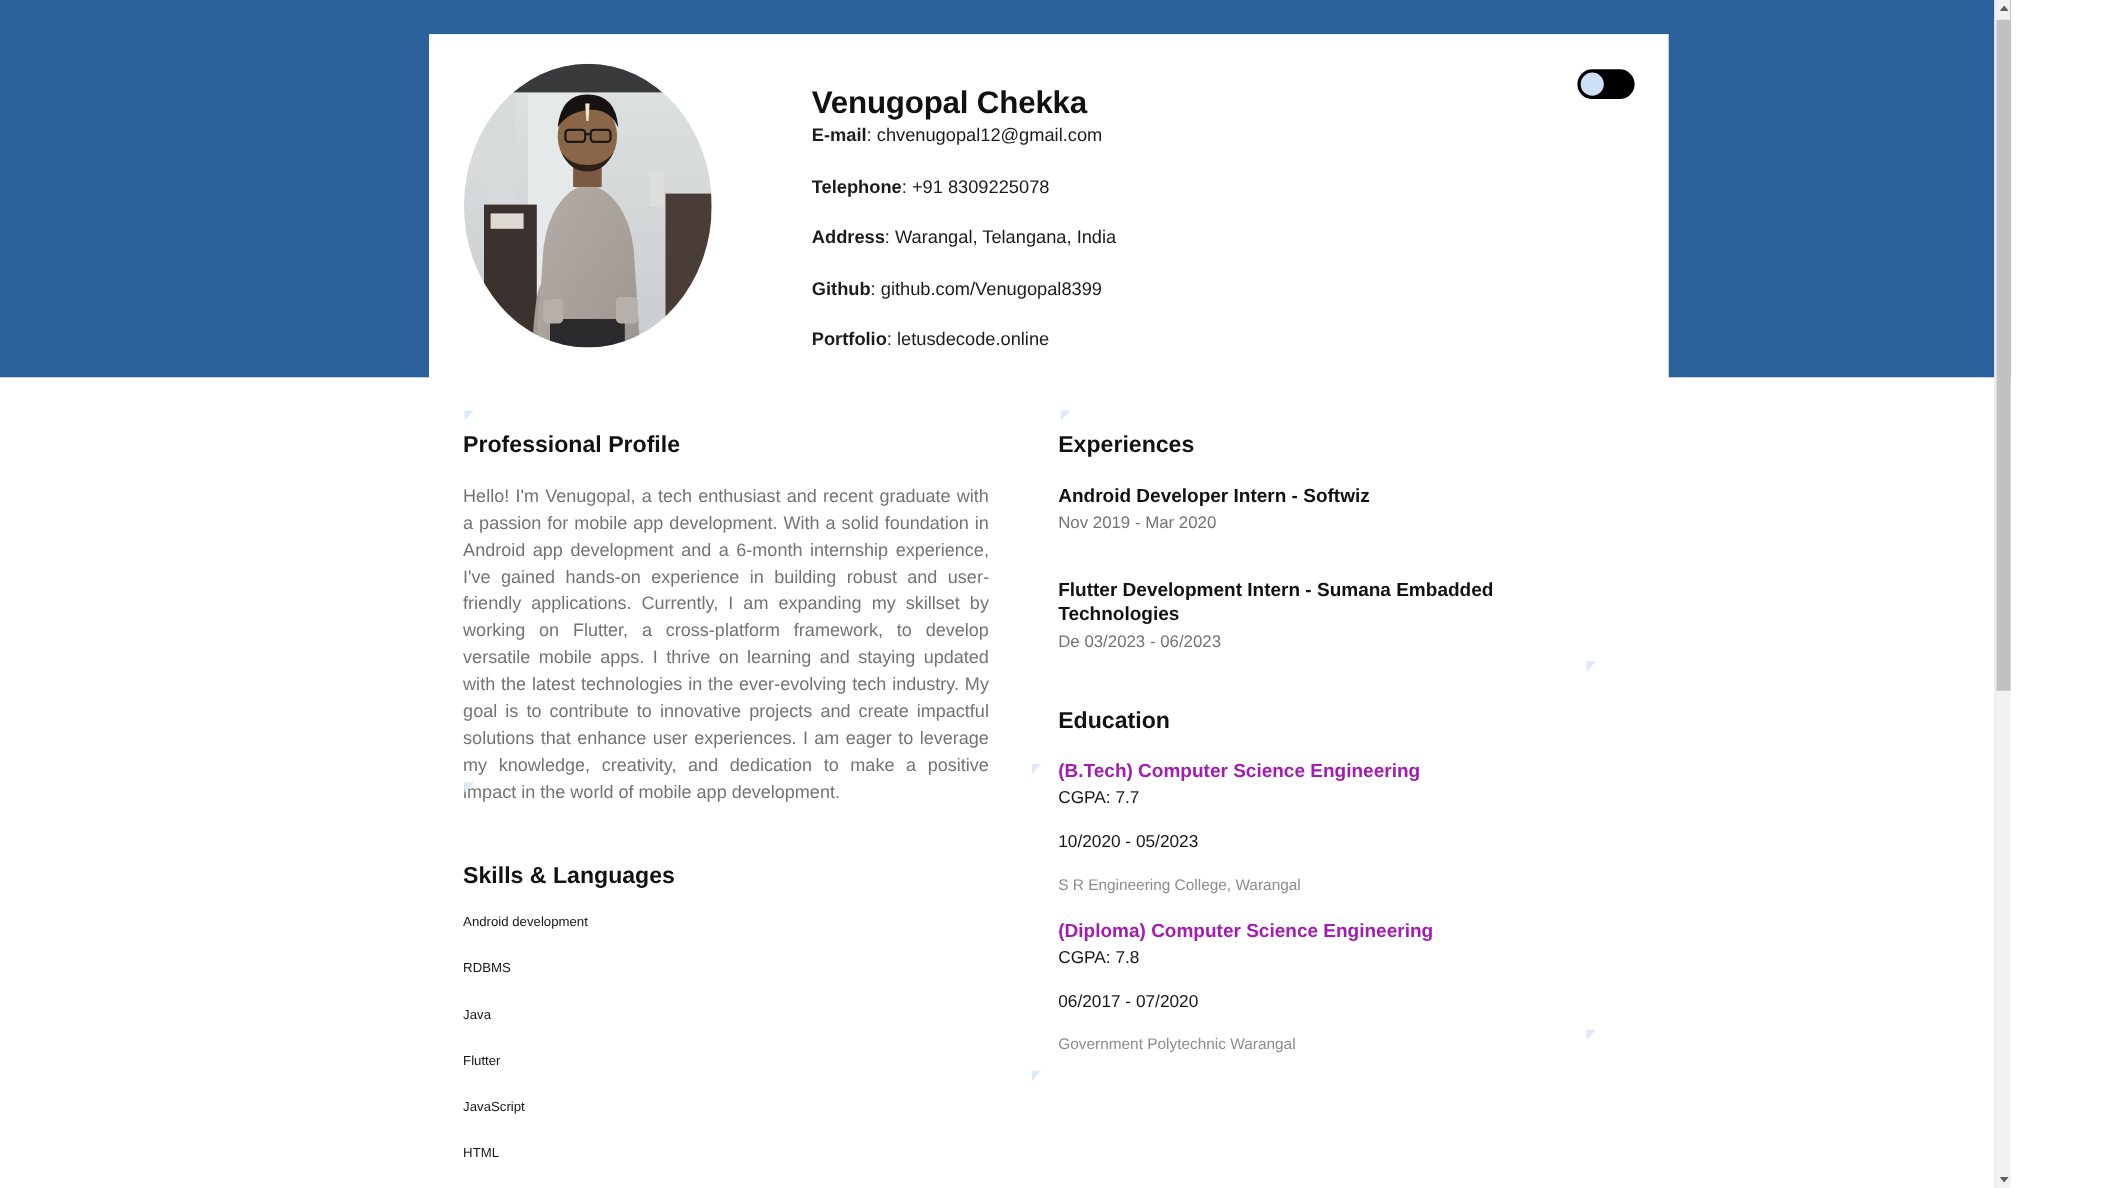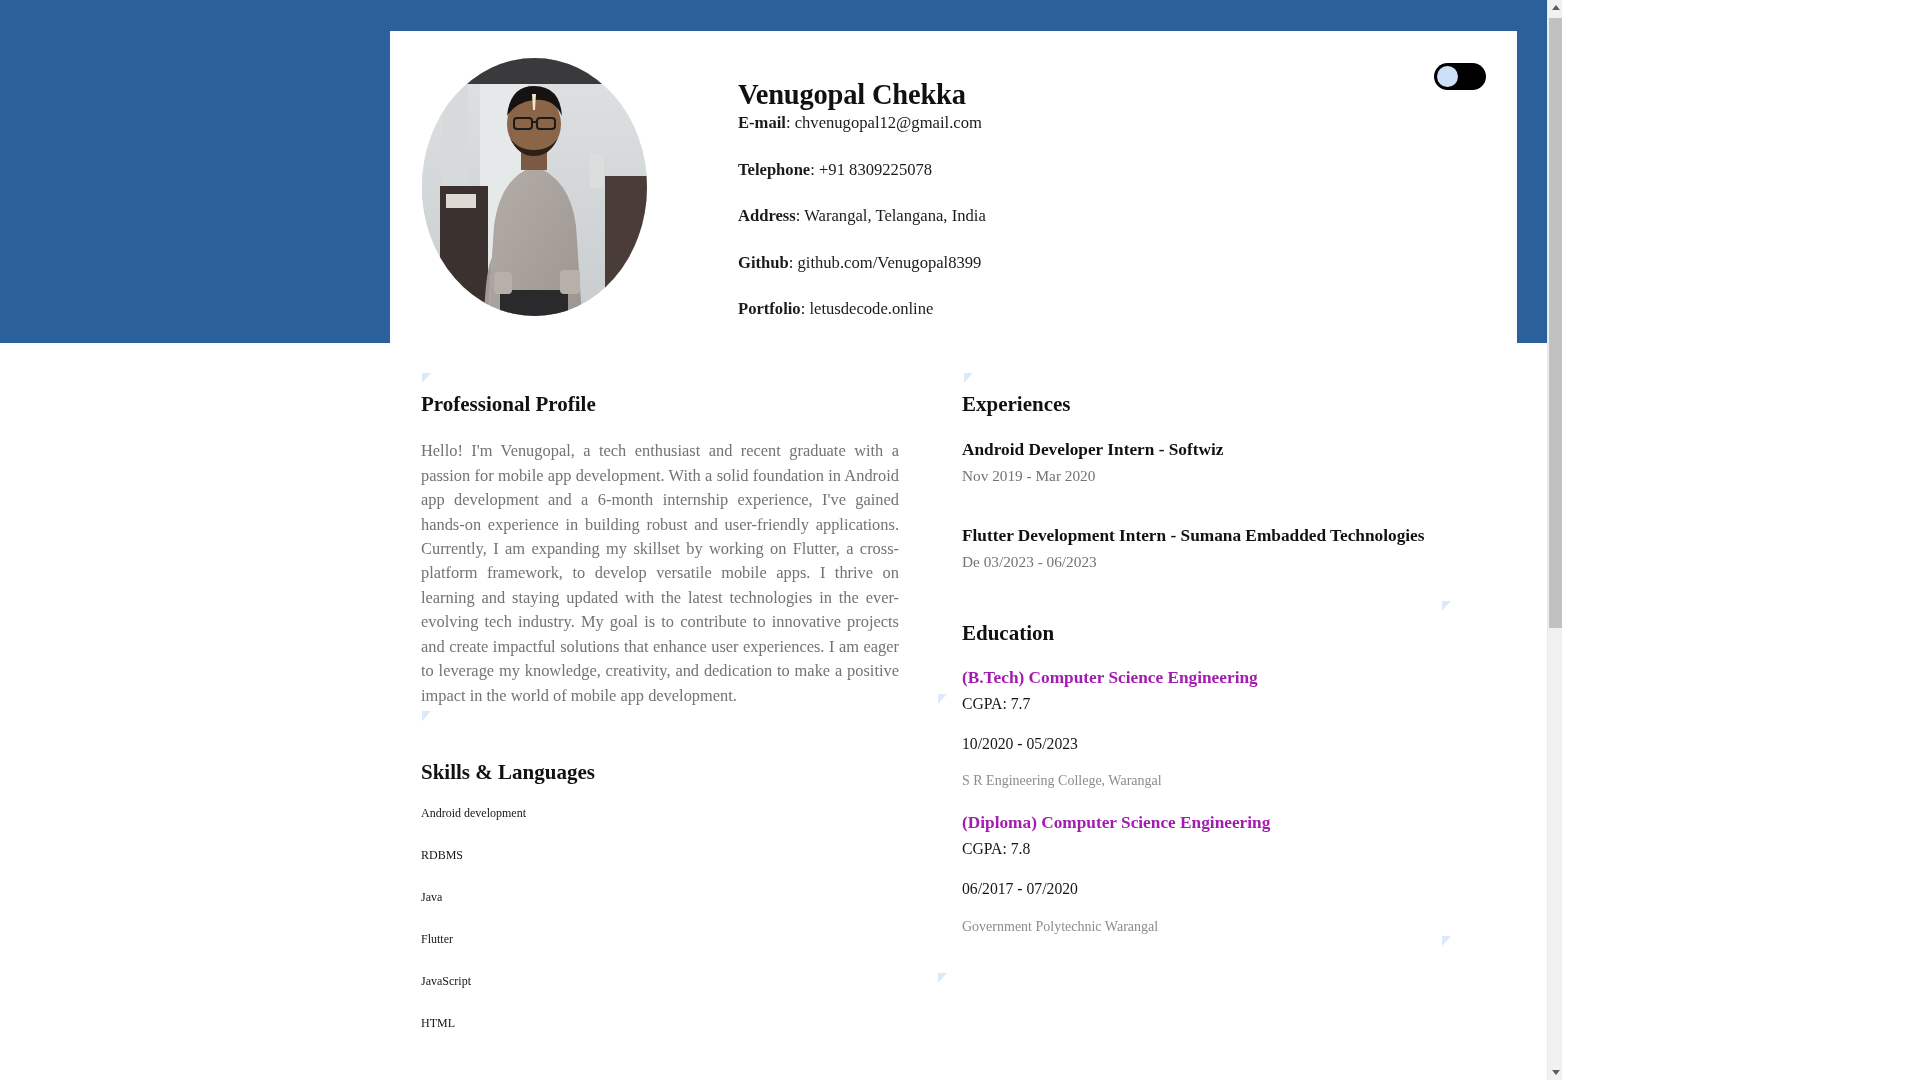--- a/index.html
+++ b/index.html
@@ -9,25 +9,24 @@
     padding: 0;
     width: 1920px;
     height: 1080px;
     overflow: hidden;
     background: #ffffff;
     font-family: "Liberation Sans", sans-serif;
   }
 
   #page {
     position: relative;
-    width: 1562px;
+    width: 1828px;
     height: 1080px;
     background: #ffffff;
     overflow: hidden;
-    font-family: Liberation Serif, serif;
   }
 
   
   .header-band {
     position: absolute;
     left: 0;
     top: 0;
     width: 1905px;
     height: 343px;
     background: #2a619b;

